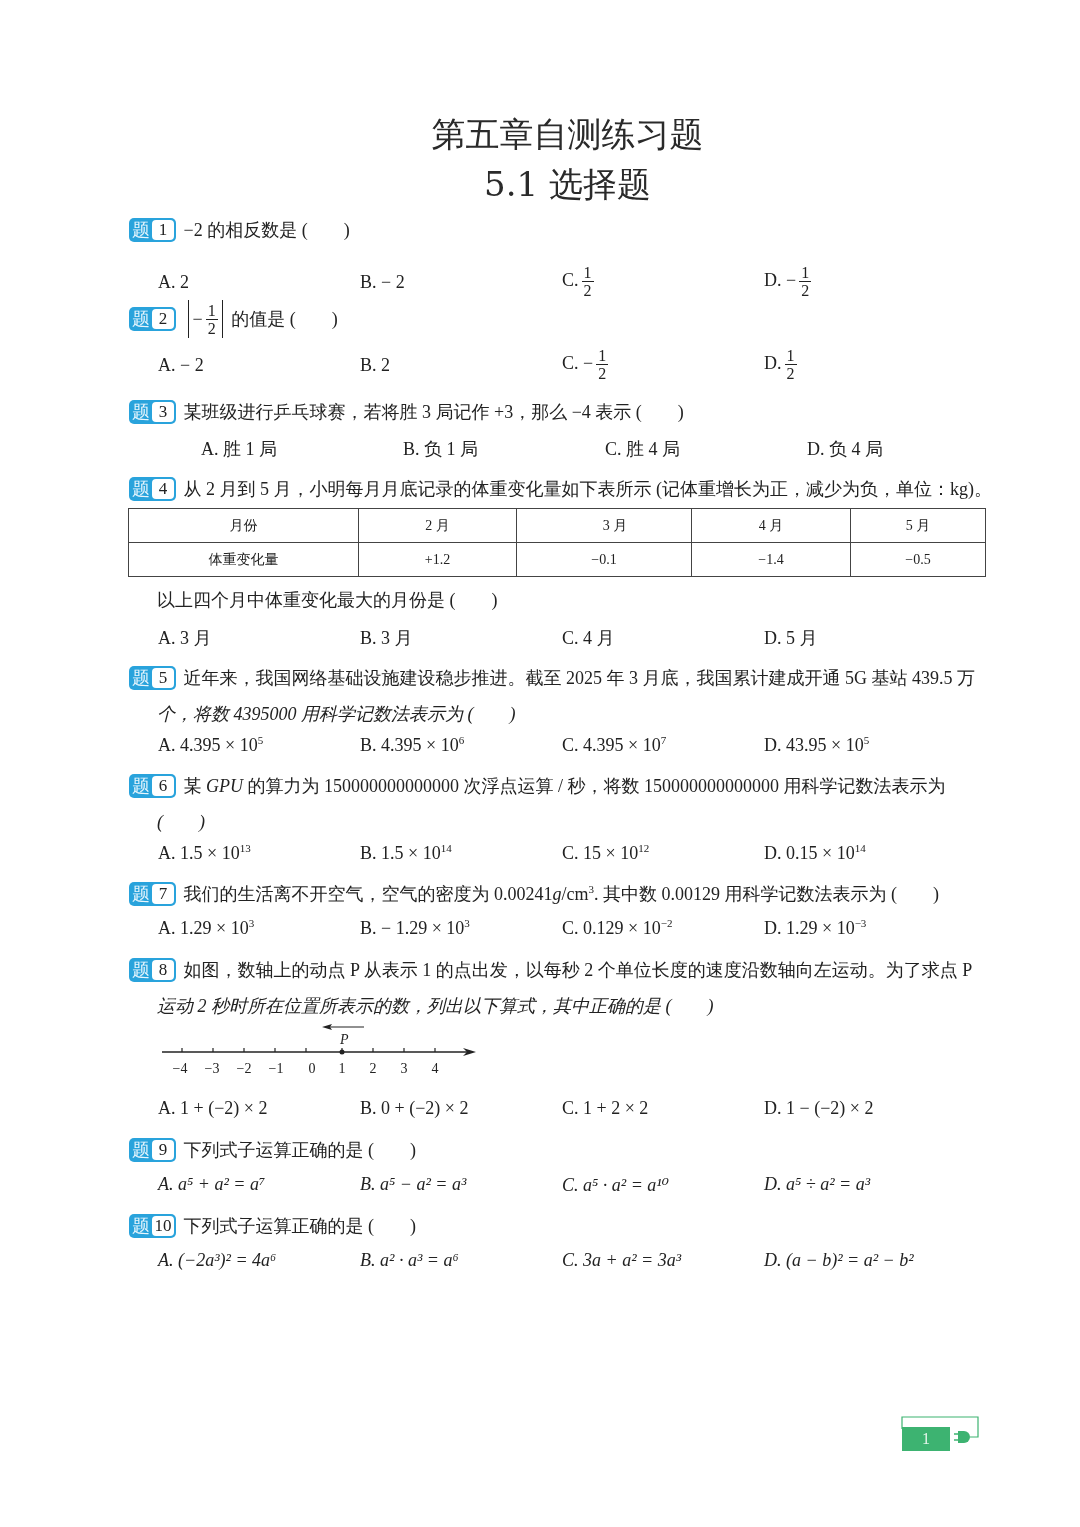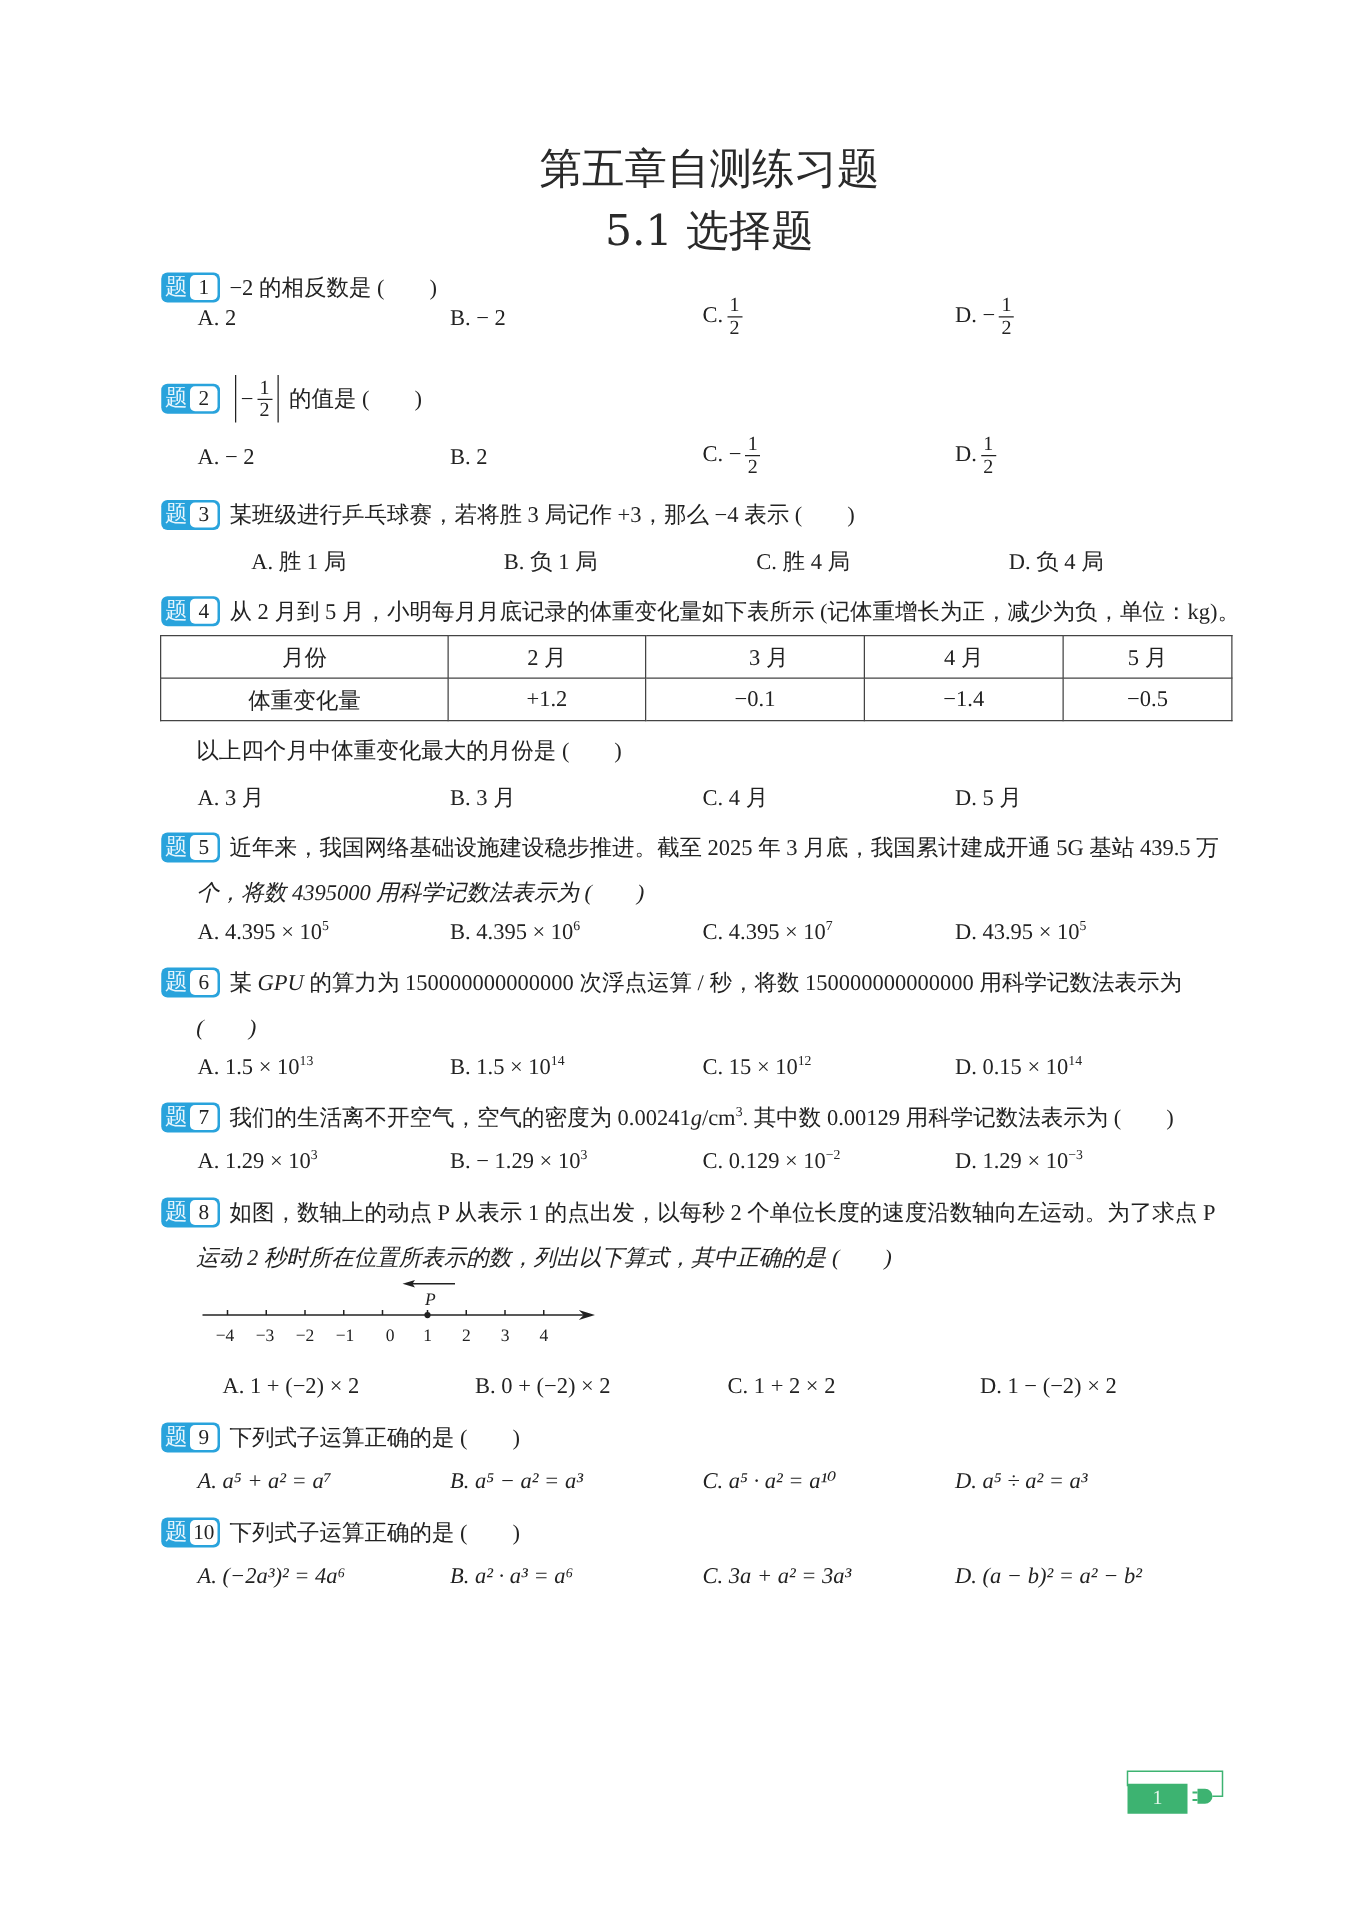--- a/index.html
+++ b/index.html
@@ -29,40 +29,40 @@
   .qtext { vertical-align: middle; }
   .cont { padding-left: 28px; display: block; margin-top: 12px; font-style: italic; }
   .opts { position: absolute; left: 158px; width: 860px; font-size: 18px; height: 30px; }
   .opt { position: absolute; top: 0; white-space: nowrap; }
   .oa { left: 0; } .ob { left: 202px; } .oc { left: 404px; } .od { left: 606px; }
   .frac { display: inline-block; vertical-align: middle; text-align: center; font-size: 16px; line-height: 17px; margin-left: 3px; }
   .frac .n { display: block; border-bottom: 1px solid #222; padding: 0 2px; }
   .frac .d { display: block; padding: 0 2px; }
   sup { font-size: 11px; vertical-align: 7px; line-height: 0; }
   i { font-style: italic; }
-  table.wt { position: absolute; left: 128px; top: 508px; width: 858px; border-collapse: collapse; font-size: 18px; }
+  table.wt { position: absolute; left: 128px; top: 508px; width: 858px; border-collapse: collapse; font-size: 14px; }
   table.wt td { border: 1.5px solid #444; height: 33px; text-align: center; padding: 0; }
   .absbar { display: inline-block; width: 1px; height: 38px; background: #222; vertical-align: middle; margin: 0 4px; }
   .numline { position: absolute; left: 158px; top: 1020px; width: 330px; height: 60px; }
   .pager { position: absolute; left: 900px; top: 1415px; width: 82px; height: 40px; }
 </style>
 </head>
 <body>
 
 <div class="title t1">第五章自测练习题</div>
 <div class="title t2">5.1 选择题</div>
 
 <div class="q" style="top:216px;">
   <span class="badge">
       <span class="bt">题</span>
       <span class="bn">1</span>
     </span>
   <span class="qtext">−2 的相反数是 (　　)</span>
 </div>
-<div class="opts" style="top:244px;">
+<div class="opts" style="top:272px;">
   <span class="opt oa">A. 2</span>
   <span class="opt ob">B. − 2</span>
   <span class="opt oc" style="top:-8px;"><span>C.</span><span class="frac"><span class="n">1</span><span class="d">2</span></span></span>
   <span class="opt od" style="top:-8px;"><span>D. −</span><span class="frac"><span class="n">1</span><span class="d">2</span></span></span>
 </div>
 
 <div class="q" style="top:300px;">
   <span class="badge">
       <span class="bt">题</span>
       <span class="bn">2</span>
@@ -199,21 +199,21 @@
       <text x="54" y="53">−3</text>
       <text x="86" y="53">−2</text>
     <text x="118" y="53">−1</text>
       <text x="154" y="53">0</text>
       <text x="184" y="53">1</text>
     <text x="215" y="53">2</text>
       <text x="246" y="53">3</text>
       <text x="277" y="53">4</text>
   </g>
 </svg>
-<div class="opts" style="top:1098px;margin-left:20px;">
+<div class="opts" style="top:1098px;">
   <span class="opt oa">A. 1 + (−2) × 2</span>
   <span class="opt ob">B. 0 + (−2) × 2</span>
   <span class="opt oc">C. 1 + 2 × 2</span>
   <span class="opt od">D. 1 − (−2) × 2</span>
 </div>
 
 <div class="q" style="top:1136px;">
   <span class="badge">
       <span class="bt">题</span>
       <span class="bn">9</span>

